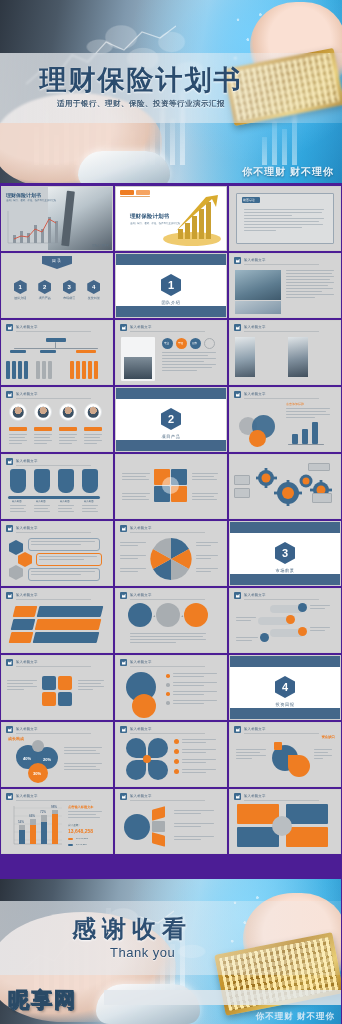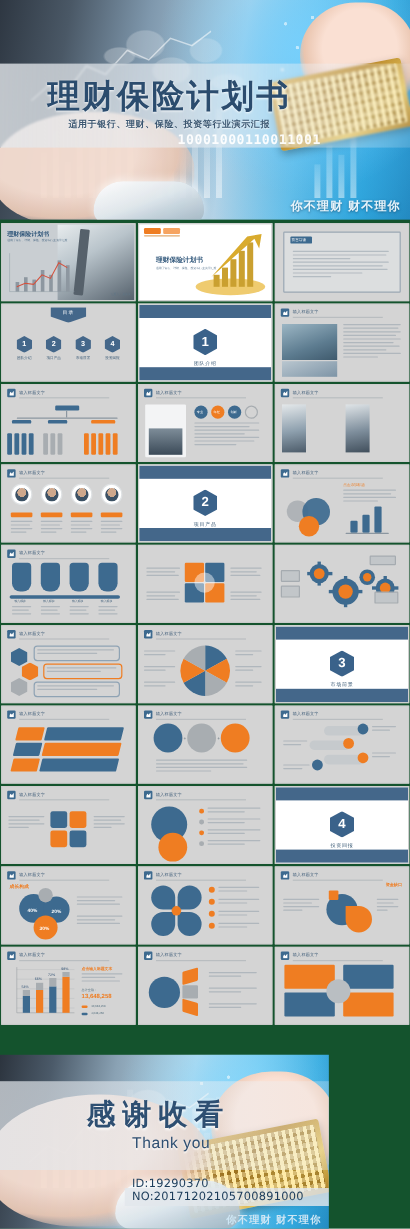--- a/index.html
+++ b/index.html
@@ -1,21 +1,21 @@
 <!DOCTYPE html>
 <html><head>
 <meta charset="utf-8">
 <style>
   * { box-sizing: border-box; margin: 0; padding: 0; }
   html, body {
     width: 342px; height: 1024px;
     font-family: "Liberation Sans", "DejaVu Sans", sans-serif;
     background: #ffffff; overflow: hidden;
   }
-  #page { position: relative; width: 342px; height: 1024px; background: #14532d; }
+  #page { position: relative; width: 342px; height: 1024px; background: #4c1d95; }
 
   
   .hero {
     position: relative; width: 342px; height: 183px; overflow: hidden;
     background:
       radial-gradient(circle at 74% 22%, rgba(120,210,255,.85) 0%, rgba(120,210,255,0) 42%),
       radial-gradient(circle at 88% 58%, rgba(60,170,230,.55) 0%, rgba(60,170,230,0) 46%),
       linear-gradient(100deg,#2e3742 0%, #4a5866 16%, #7f98ad 34%, #b5d3e6 56%, #6fc4ea 72%, #2aa3d8 88%, #1b7fb5 100%);
   }
   .hero-globe {
@@ -179,21 +179,21 @@
   .avatar i { position:absolute; left:50%; top:52%; transform:translate(-50%,-50%);
               width:66%; height:66%; border-radius:50%;
               background: radial-gradient(circle at 50% 34%, #cfa88c 0 40%, #3c5164 42%); }
 
   
   .photoblk { position:absolute; background: linear-gradient(150deg,#9fb0bd,#6d8497 55%,#51657a); }
   .photoblk.p2 { background: linear-gradient(160deg,#b9c6cf,#7d94a6); }
 
   
   .footer {
-    position:absolute; left:0; bottom:0; width:274px; height:145px; overflow:hidden;
+    position:absolute; left:0; bottom:0; width:341px; height:145px; overflow:hidden;
     background:
       radial-gradient(circle at 72% 26%, rgba(140,220,255,.8) 0%, rgba(140,220,255,0) 44%),
       radial-gradient(circle at 90% 60%, rgba(60,175,232,.5) 0%, rgba(60,175,232,0) 48%),
       linear-gradient(100deg,#2c343e 0%, #4b5a69 15%, #8aa2b4 33%, #bcd8e9 55%, #74c7ec 73%, #2ea5da 89%, #1c80b6 100%);
   }
   .f-band {
     position:absolute; left:0; top:22px; width:342px; height:74px;
     background: linear-gradient(to right, rgba(226,231,236,.72), rgba(236,241,246,.42) 62%, rgba(238,244,250,.12));
   }
   .f-title {
@@ -269,21 +269,20 @@
         <i style="left:292px;height:56px"></i>
     </div>
     <div class="hero-hand-r"></div>
     <div class="abacus"></div>
     <div class="hero-hand-l"></div>
     <div class="hero-mouse"></div>
 
     <div class="hero-band"></div>
     <div class="hero-title">理财保险计划书</div>
     <div class="hero-sub">适用于银行、理财、保险、投资等行业演示汇报</div>
-    <div class="hero-binary">10001000110011001</div>
     <div class="hero-tag">你不理财 财不理你</div>
   </div>
 
   <div class="grid">
 
     <div class="slide photo">
       <div class="photoblk" style="left:42%;top:0;width:58%;height:100%;background:linear-gradient(150deg,#e8ecee 0%,#b9c4cb 40%,#55616c 100%)"></div>
       <div class="rect" style="left:56%;top:6%;width:7%;height:88%;background:#56616b;transform:rotate(6deg)"></div>
       <div class="cap" style="left:4px;top:5px;font-size:5px;color:#2e5579;font-weight:bold">理财保险计划书</div>
       <div class="cap" style="left:4px;top:12px;font-size:2.4px;color:#4d6b86;width:55%;overflow:hidden;white-space:nowrap">适用于银行、理财、保险、投资等行业演示汇报</div>
@@ -1039,17 +1038,17 @@
     <div class="hero-hand-r" style="right:-6px;top:14px;width:104px;height:96px"></div>
     <div class="abacus" style="right:2px;top:64px;width:120px;height:62px"></div>
     <div class="hero-hand-l" style="left:-10px;bottom:2px;width:186px;height:110px"></div>
     <div class="hero-mouse" style="left:96px;bottom:0px;width:104px;height:40px"></div>
 
     <div class="f-band"></div>
     <div class="f-title">感谢收看</div>
     <div class="f-sub">Thank you</div>
 
     <div class="wm-idbar"></div>
-    <div class="wm-id">ID:19290370 NO:20171202105700891000</div>
+    <div class="wm-logo">昵享网</div>
     <div class="f-tag">你不理财 财不理你</div>
   </div>
 
 </div>
 
 </body></html>

